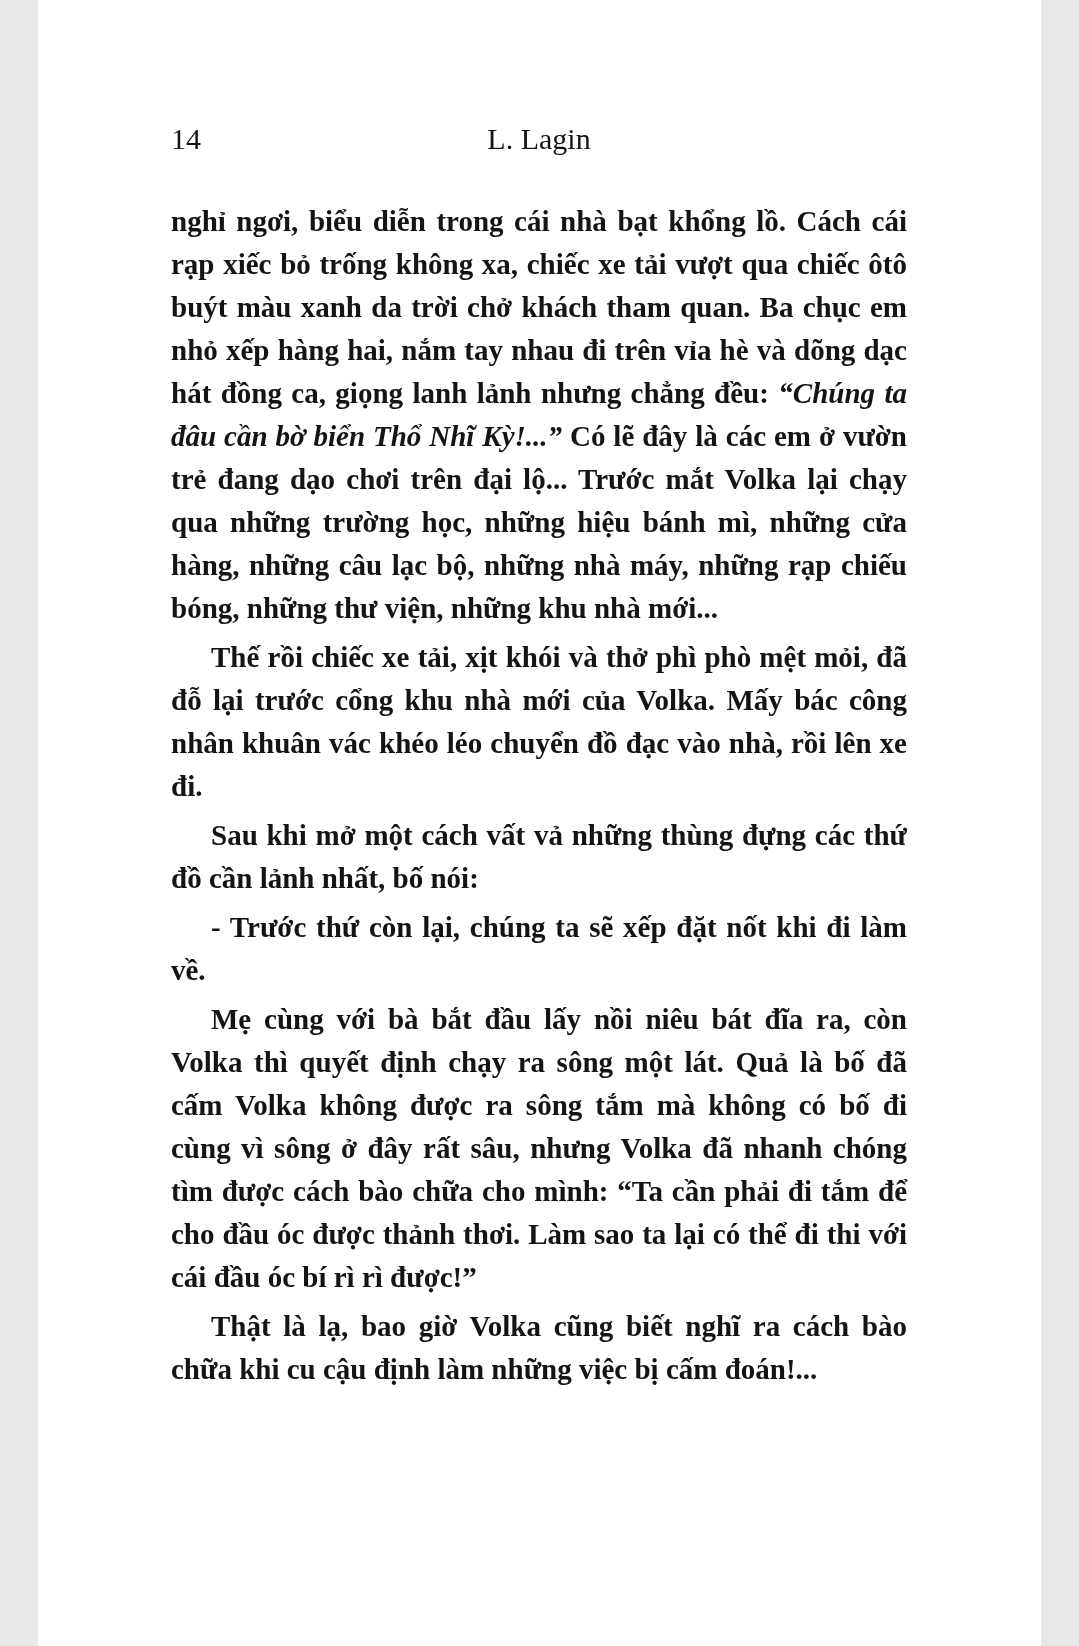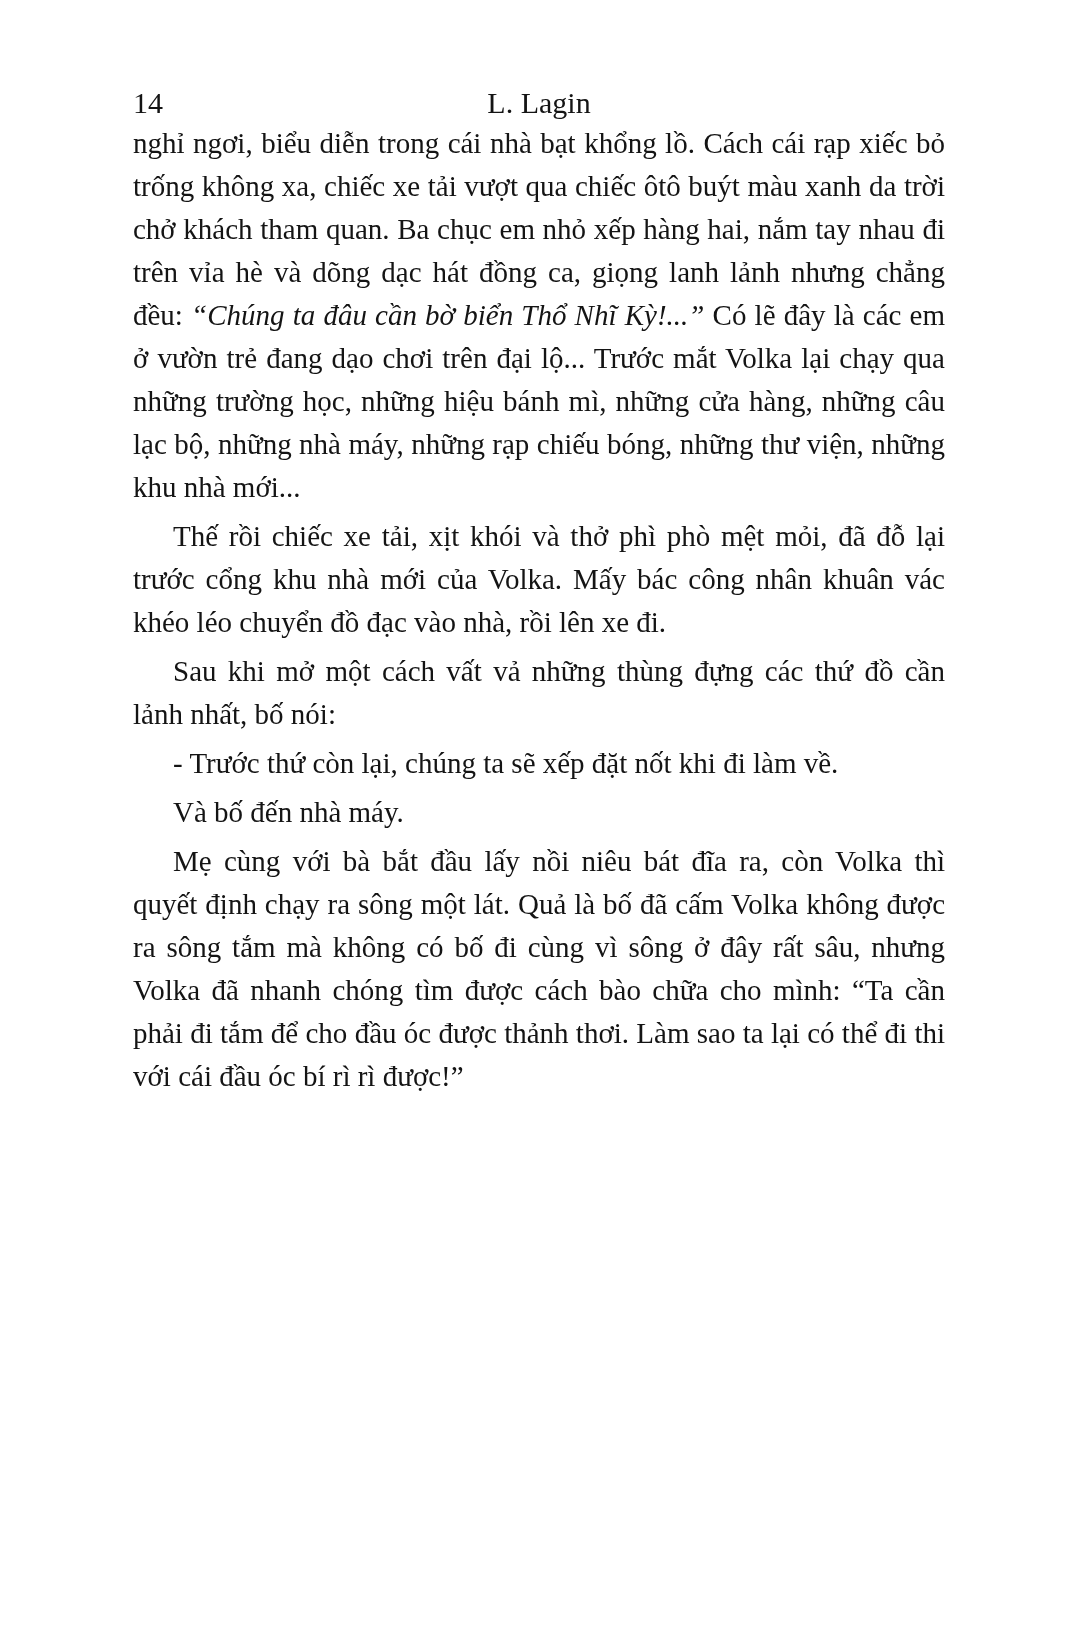--- a/index.html
+++ b/index.html
@@ -2,49 +2,51 @@
 <html lang="vi"><head>
 <meta charset="utf-8">
 <style>
   html, body {
     margin: 0;
     padding: 0;
     background: #e8e8e8;
   }
   .page {
     position: relative;
-    width: 1079px;
+    width: 1003px;
     height: 1646px;
     margin: 0 auto;
     background: #ffffff;
     color: #141414;
     font-family: "Liberation Serif", "DejaVu Serif", serif;
     box-sizing: border-box;
-    padding: 84px 134px 40px 133px;
+    padding: 120px 134px 40px 133px;
     overflow: hidden;
   }
   .running-head {
     position: relative;
     height: 38px;
     font-size: 30px;
     line-height: 38px;
     text-align: center;
   }
   .page-num {
     position: absolute;
     left: 0;
     top: 0;
     font-style: normal;
   }
   .running-title {
   }
   .body-text {
+    margin-top: 42px;
     font-size: 29px;
     line-height: 43px;
     text-align: justify;
+    font-weight: bold;
   }
   .para {
     margin: 0 0 6px 0;
     text-indent: 40px;
   }
   .para.no-indent {
     text-indent: 0;
   }
   .quoted-italic {
     font-style: italic;
@@ -63,21 +65,21 @@
   <main class="body-text">
 
     <p class="para no-indent"><span>nghỉ ngơi, biểu diễn trong cái nhà bạt khổng lồ. Cách cái rạp xiếc bỏ trống không xa, chiếc xe tải vượt qua chiếc ôtô buýt màu xanh da trời chở khách tham quan. Ba chục em nhỏ xếp hàng hai, nắm tay nhau đi trên vỉa hè và dõng dạc hát đồng ca, giọng lanh lảnh nhưng chẳng đều: </span><span class="quoted-italic">“Chúng ta đâu cần bờ biển Thổ Nhĩ Kỳ!...”</span><span> Có lẽ đây là các em ở vườn trẻ đang dạo chơi trên đại lộ... Trước mắt Volka lại chạy qua những trường học, những hiệu bánh mì, những cửa hàng, những câu lạc bộ, những nhà máy, những rạp chiếu bóng, những thư viện, những khu nhà mới...</span></p>
 
     <p class="para"><span>Thế rồi chiếc xe tải, xịt khói và thở phì phò mệt mỏi, đã đỗ lại trước cổng khu nhà mới của Volka. Mấy bác công nhân khuân vác khéo léo chuyển đồ đạc vào nhà, rồi lên xe đi.</span></p>
 
     <p class="para"><span>Sau khi mở một cách vất vả những thùng đựng các thứ đồ cần lảnh nhất, bố nói:</span></p>
 
     <p class="para"><span>- Trước thứ còn lại, chúng ta sẽ xếp đặt nốt khi đi làm về.</span></p>
 
-    <p class="para"><span>Và bố đến nhà máy.</span></p>
 
     <p class="para"><span>Mẹ cùng với bà bắt đầu lấy nồi niêu bát đĩa ra, còn Volka thì quyết định chạy ra sông một lát. Quả là bố đã cấm Volka không được ra sông tắm mà không có bố đi cùng vì sông ở đây rất sâu, nhưng Volka đã nhanh chóng tìm được cách bào chữa cho mình: “Ta cần phải đi tắm để cho đầu óc được thảnh thơi. Làm sao ta lại có thể đi thi với cái đầu óc bí rì rì được!”</span></p>
 
+    <p class="para"><span>Thật là lạ, bao giờ Volka cũng biết nghĩ ra cách bào chữa khi cu cậu định làm những việc bị cấm đoán!...</span></p>
 
 
   </main>
 
 </div>
 
 </body></html>

